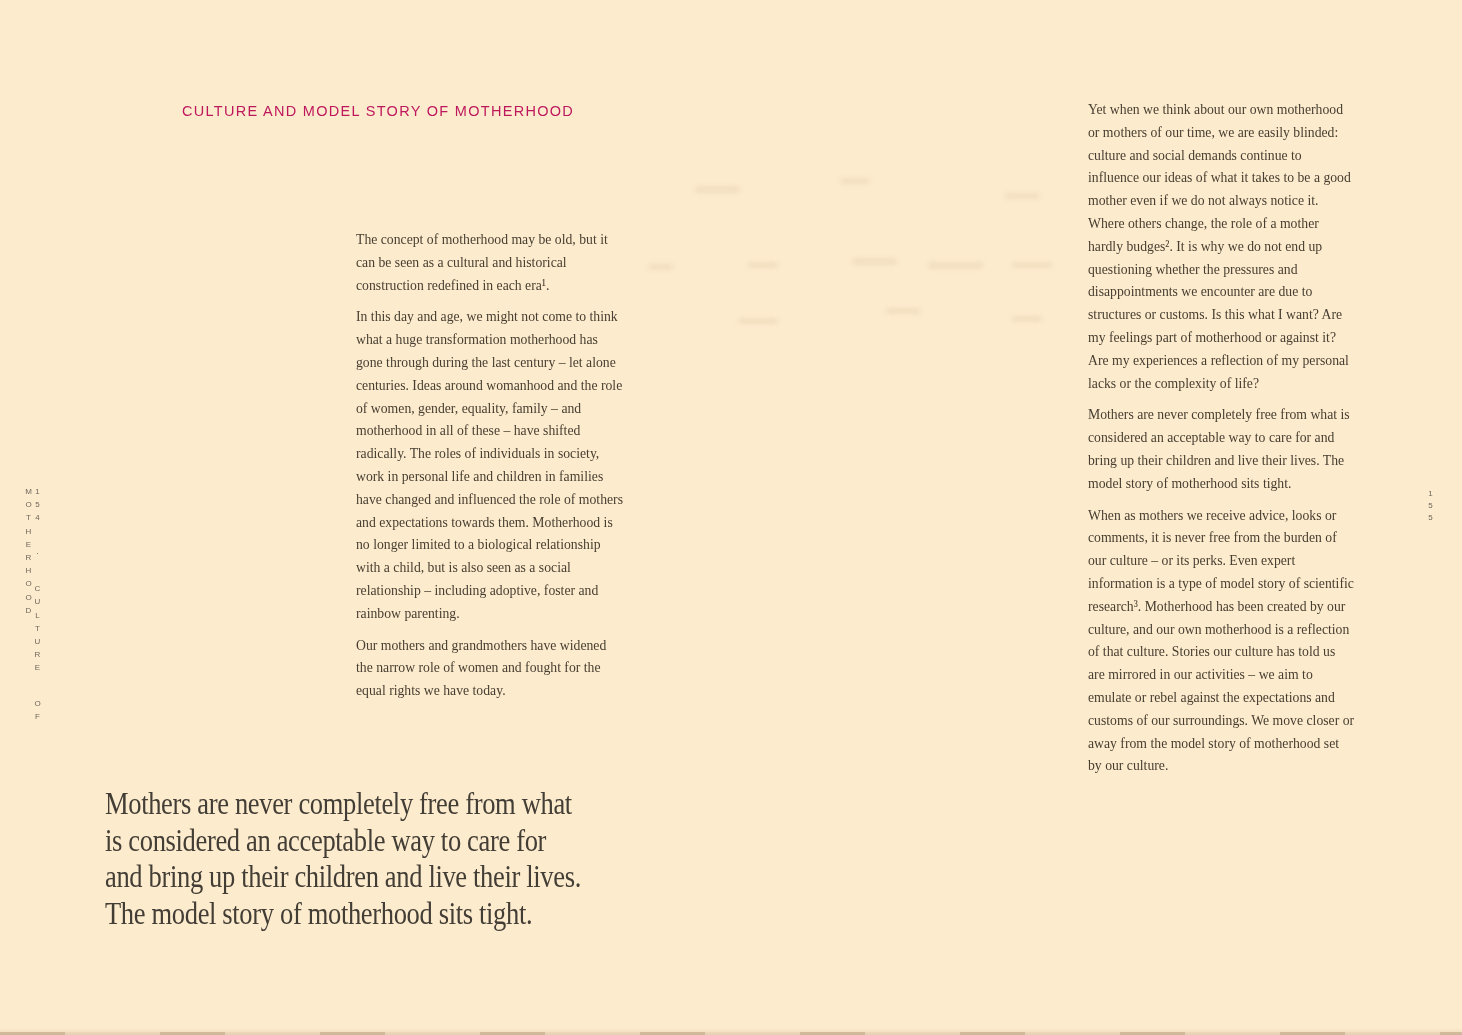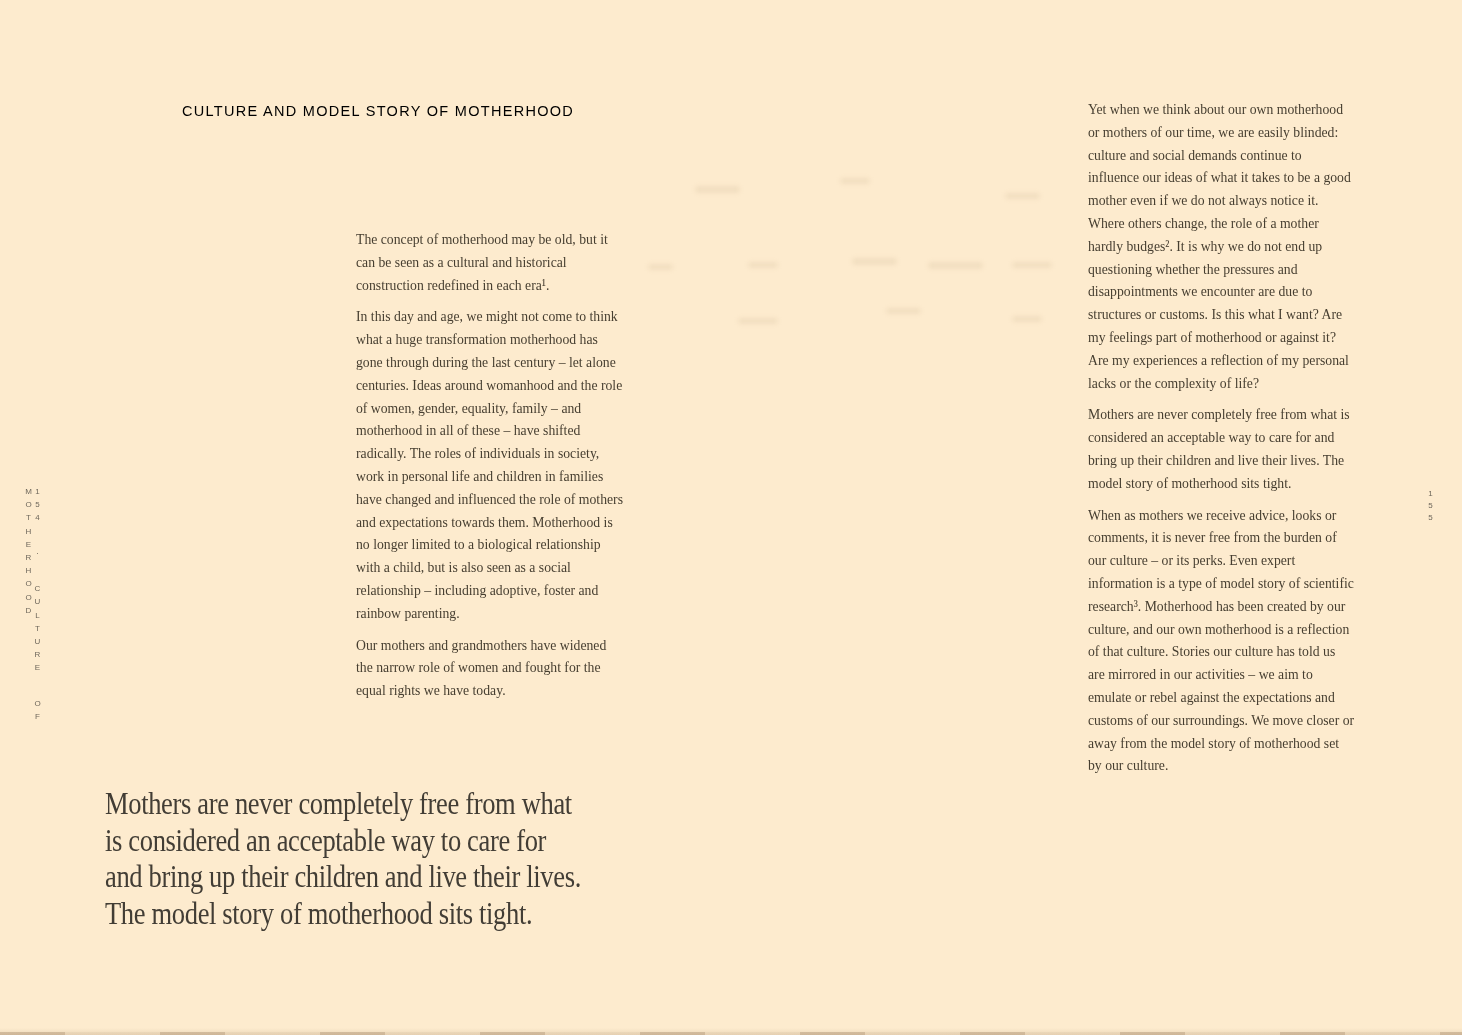--- a/index.html
+++ b/index.html
@@ -10,21 +10,21 @@
     overflow:hidden;
     font-family:"Liberation Serif", serif;
     color:#463e30;
   }
 
   
   .section-heading{
     position:absolute;left:182px;top:103px;
     font-family:"Liberation Sans", sans-serif;
     font-size:14.5px;letter-spacing:1.3px;
-    color:#000000;white-space:nowrap;
+    color:#be185d;white-space:nowrap;
   }
 
   
   .text-column{
     position:absolute;
     width:302px;
     transform:scaleX(0.885);
     transform-origin:left top;
     font-size:15.5px;line-height:22.8px;
     text-rendering:optimizeLegibility;

